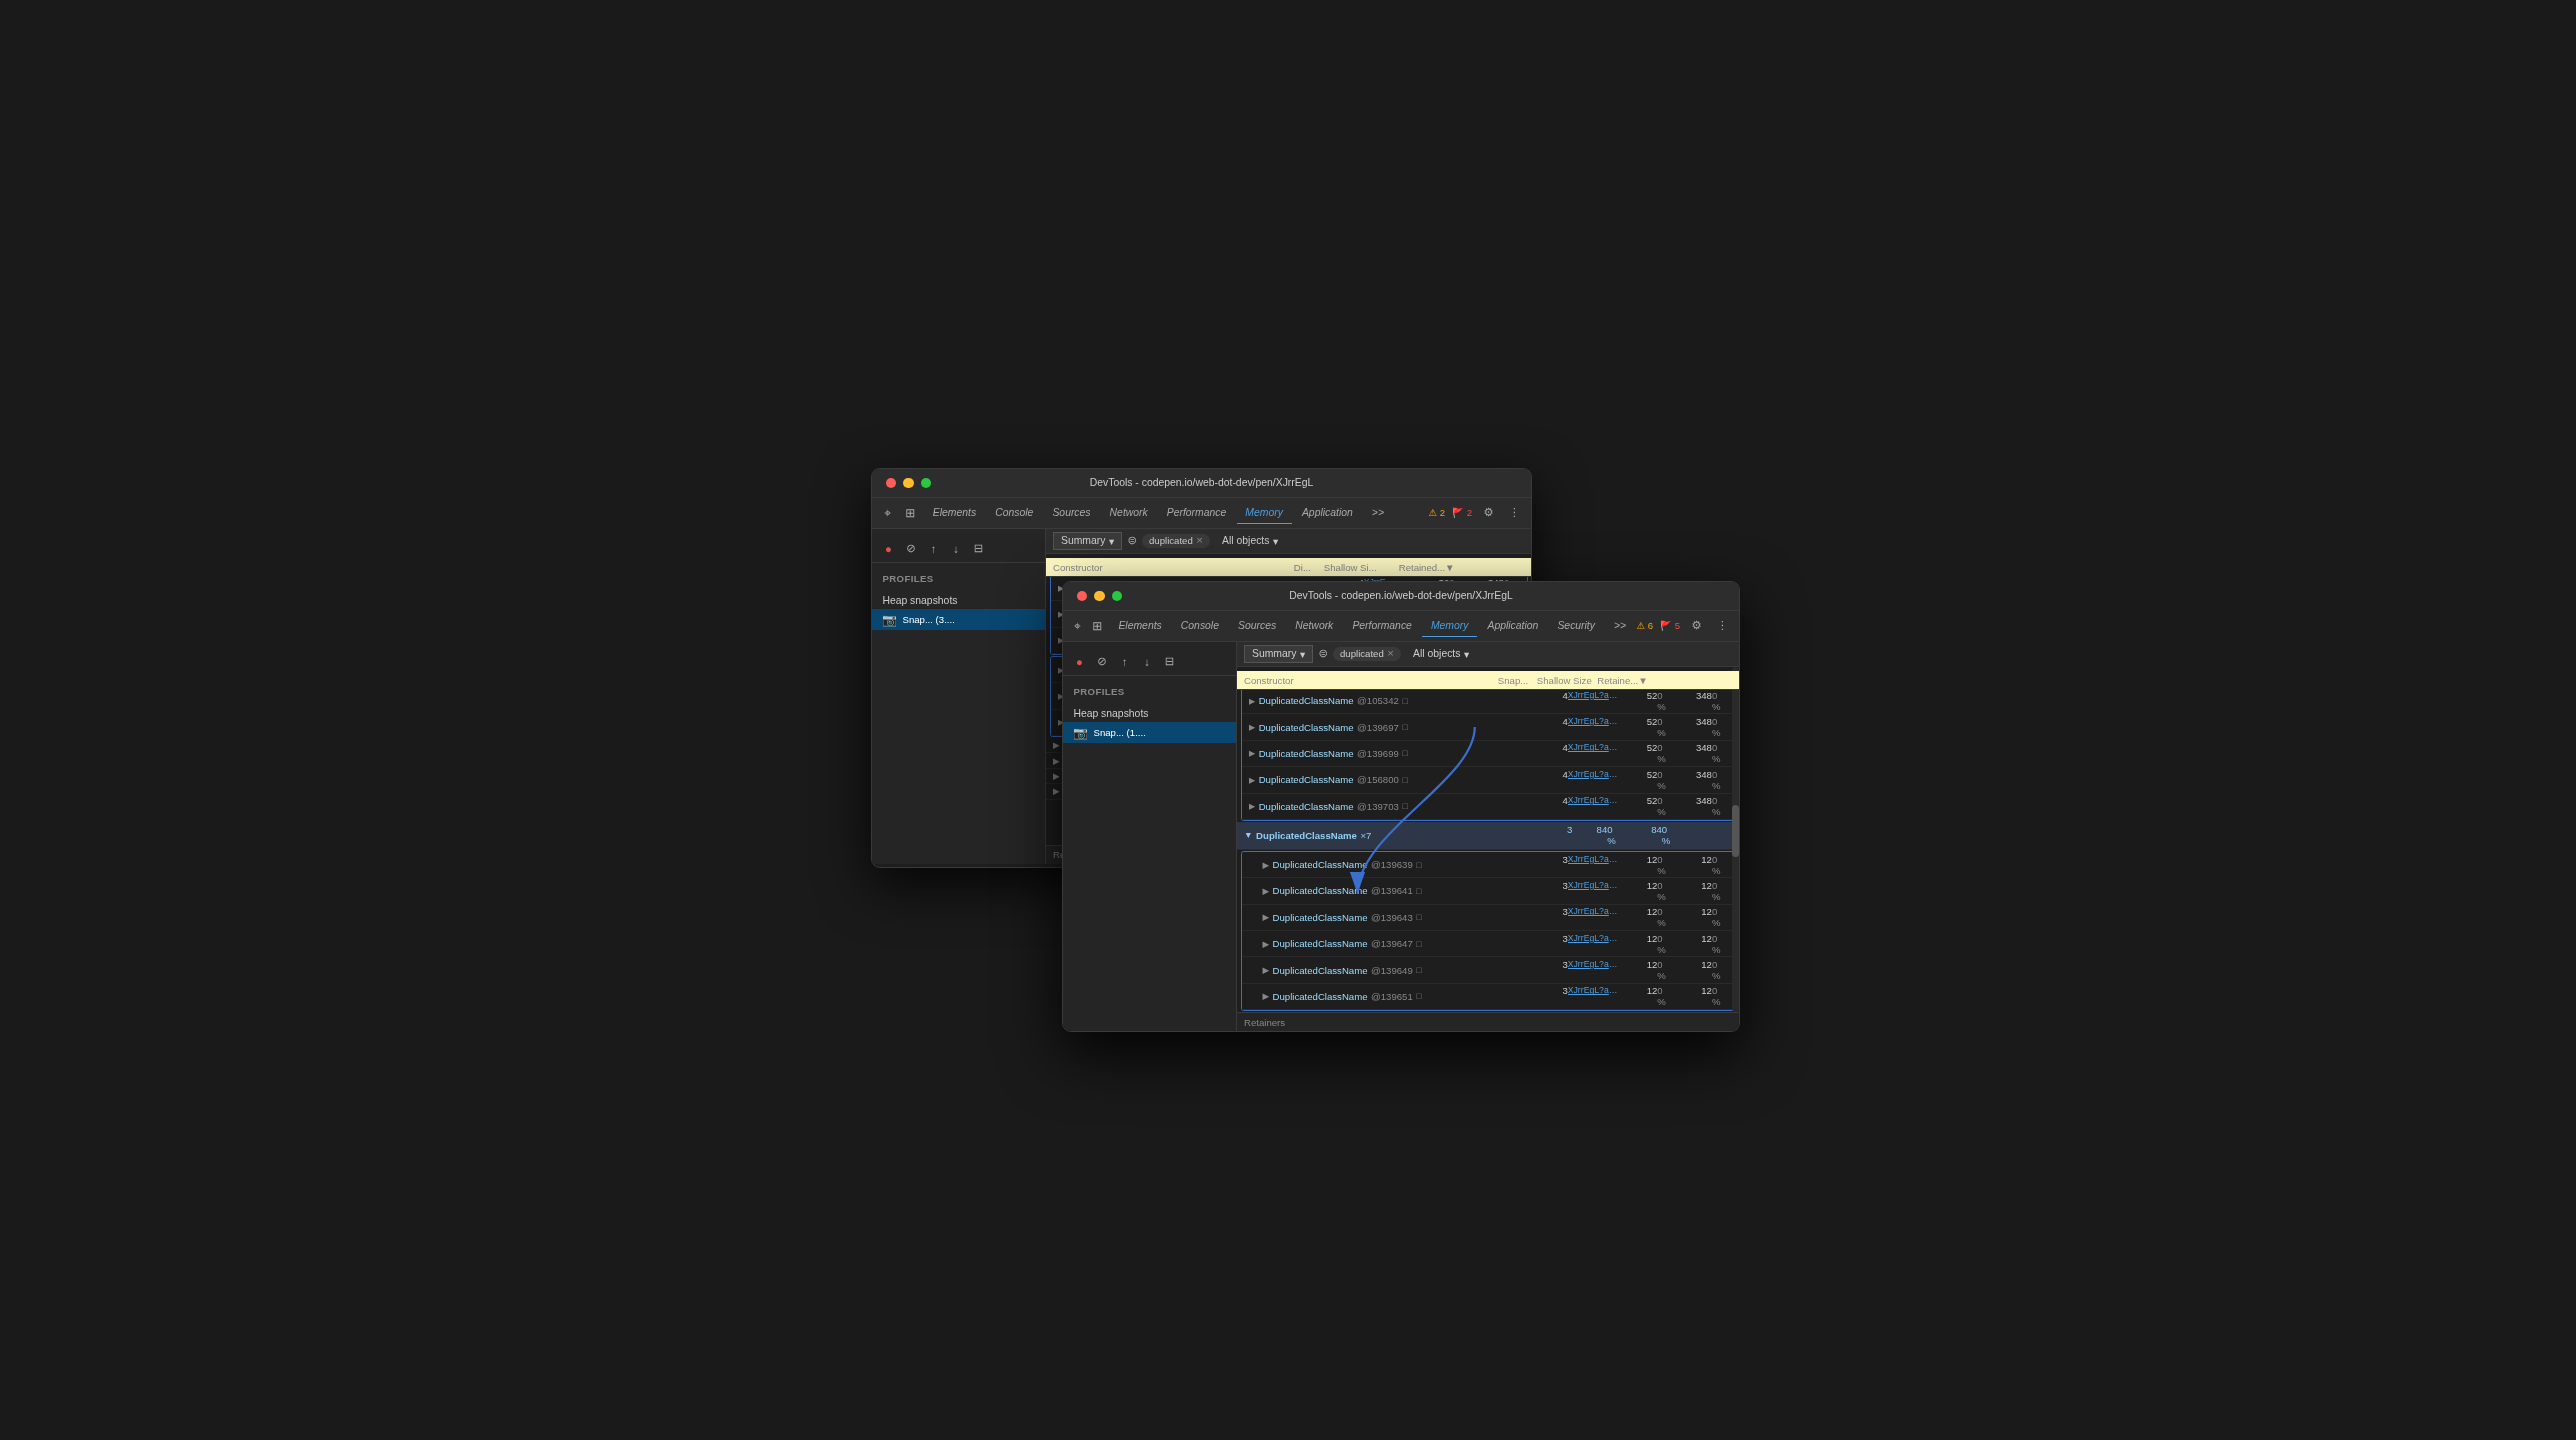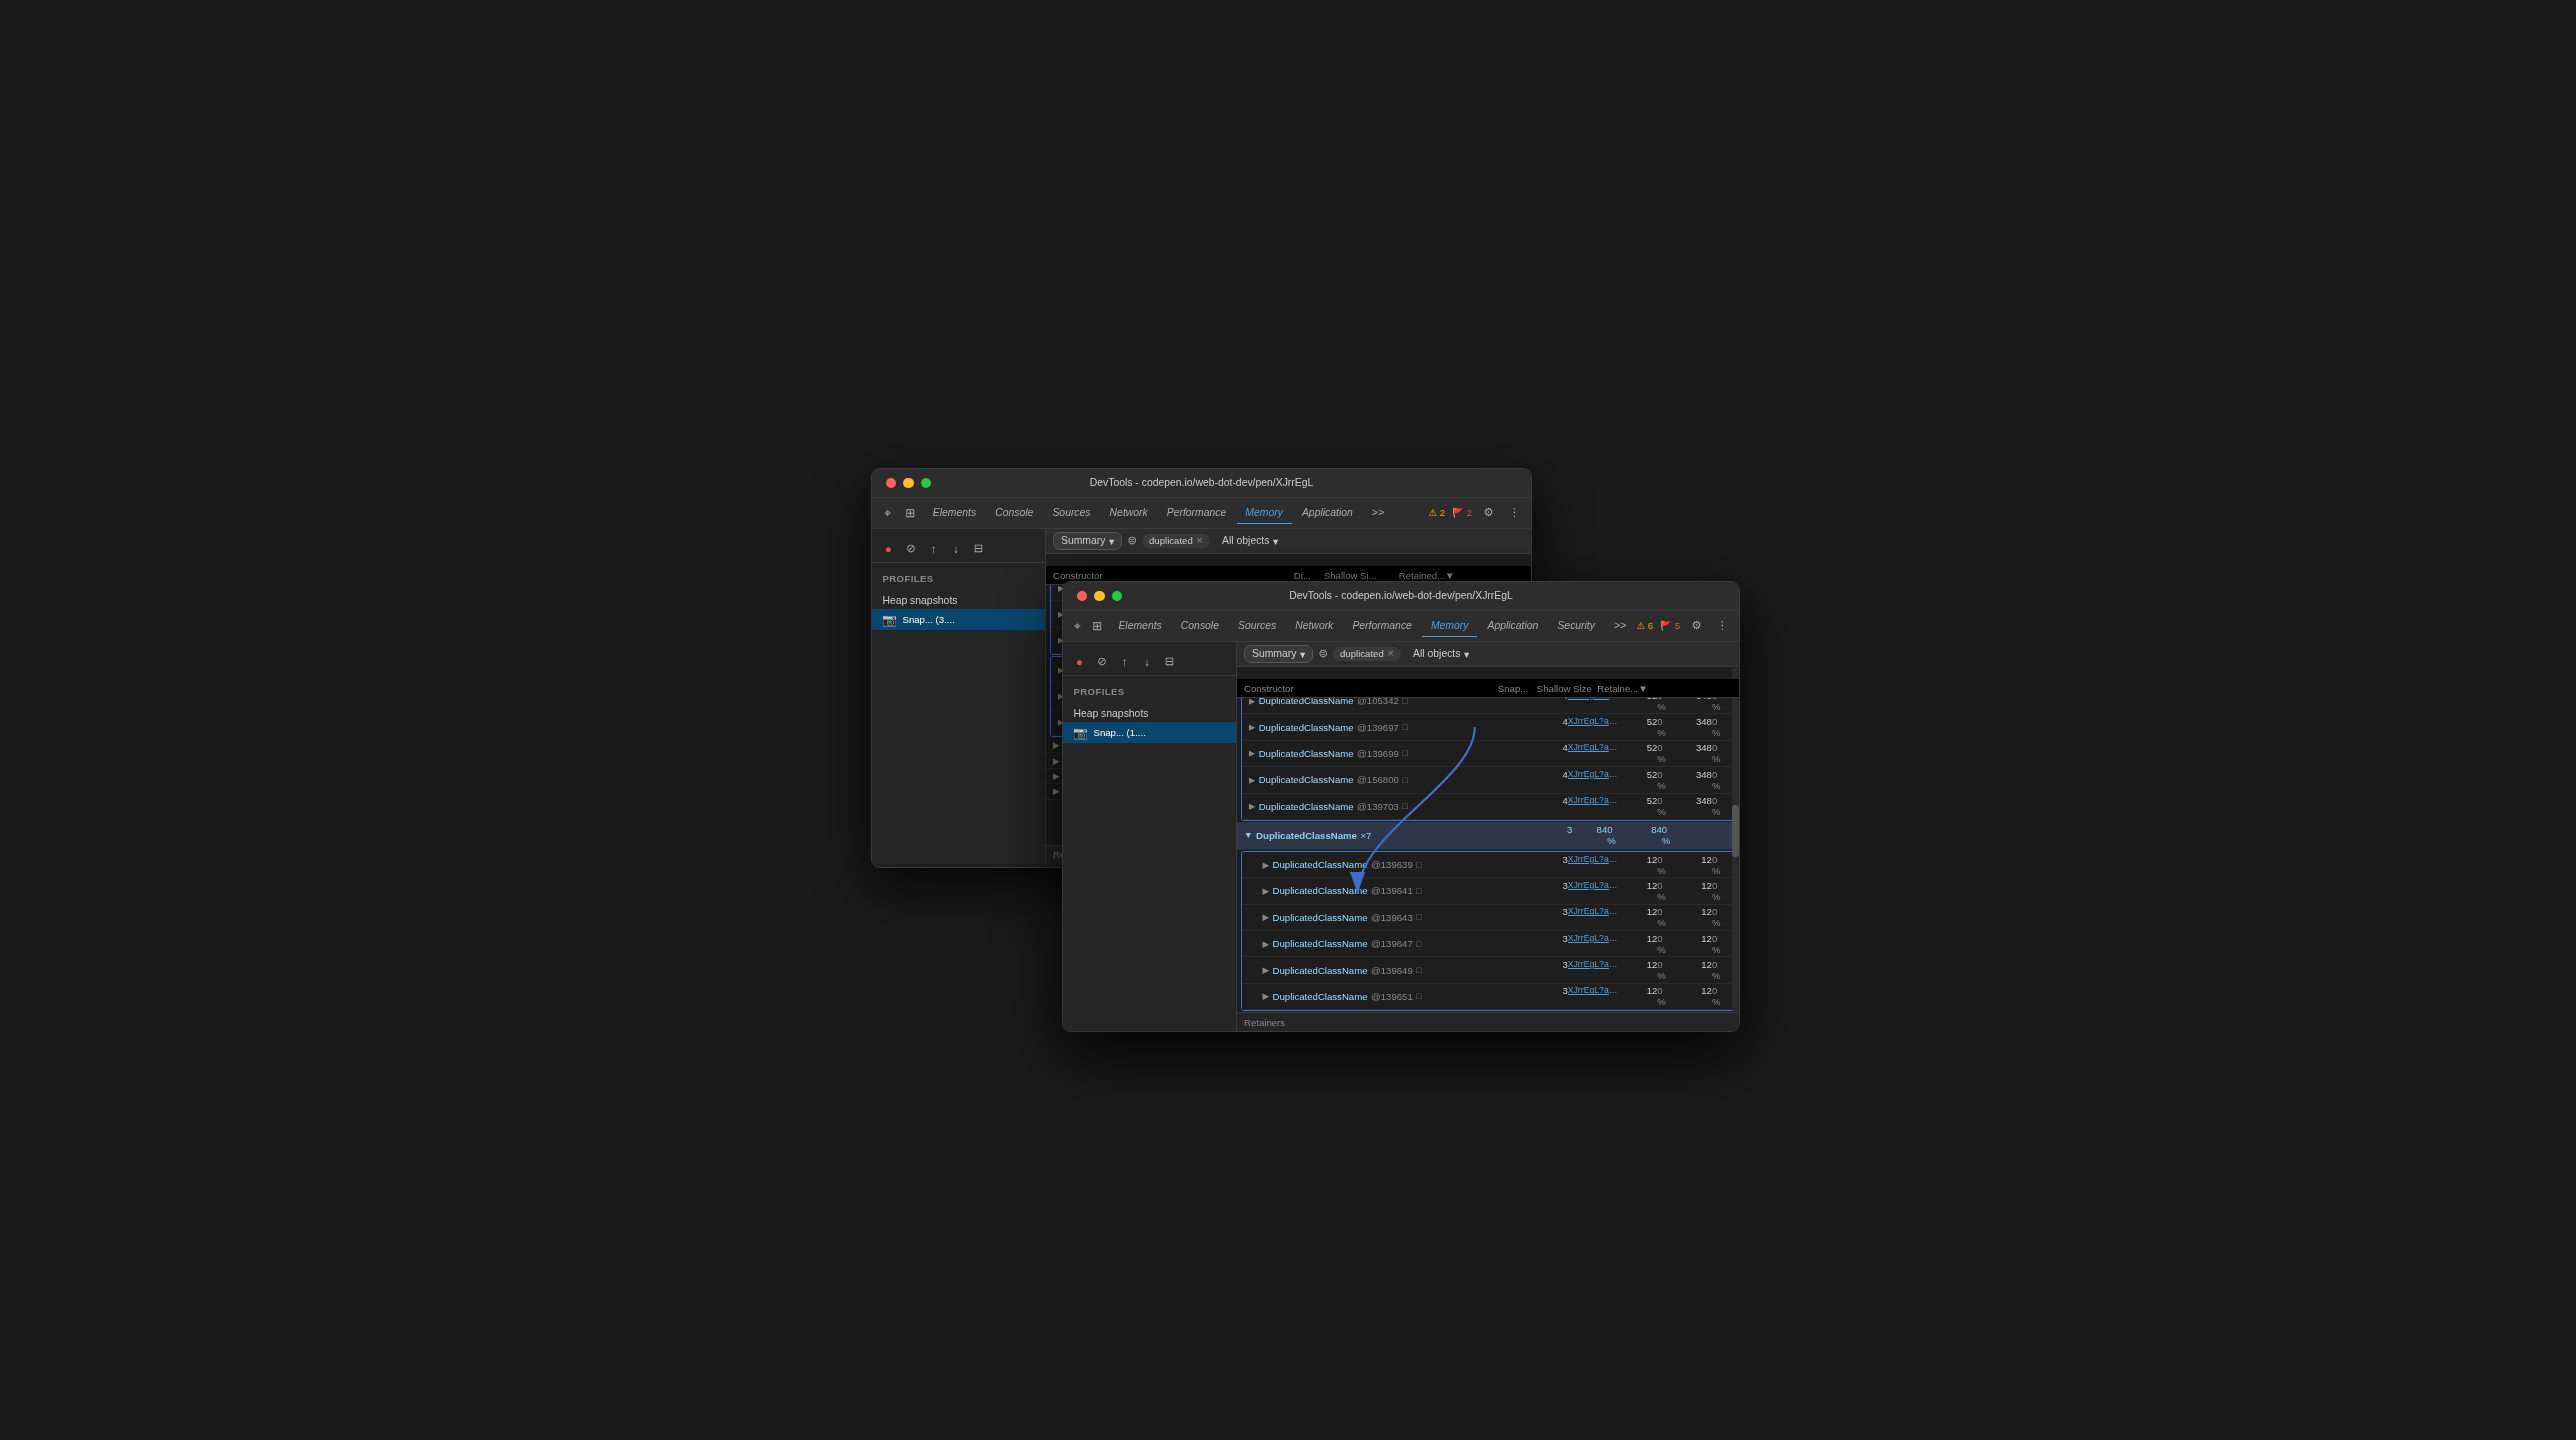--- a/index.html
+++ b/index.html
@@ -191,21 +191,21 @@
       border-radius: 2.6px;
       font-size: 11.3px;
     }
 
     .toolbar-dropdown {
       display: flex;
       align-items: center;
       gap: 3.5px;
       padding: 1.7px 7px;
       background: #3a3a3a;
-      border-radius: 7px;
+      border-radius: 0;
       color: #ccc;
       cursor: pointer;
       font-size: 10.4px;
       border: 0.9px solid #555;
     }
 
     .filter-area {
       display: flex;
       align-items: center;
       gap: 5.2px;
@@ -249,22 +249,22 @@
     }
 
     .table-header {
       display: grid;
       grid-template-columns: 1fr 35px 78px 78px;
       padding: 3.5px 7px;
       border-bottom: 0.9px solid #3a3a3a;
       color: #888;
       font-size: 9.6px;
       position: sticky;
-      top: 12px;
-      background: #000000;
+      top: 4px;
+      background: #fef9c3;
       z-index: 10;
     }
 
     .table-row {
       display: grid;
       grid-template-columns: 1fr 35px 78px 78px;
       padding: 1.7px 7px;
       border-bottom: 0.9px solid #2a2a2a;
       color: #ccc;
       font-size: 9.6px;

